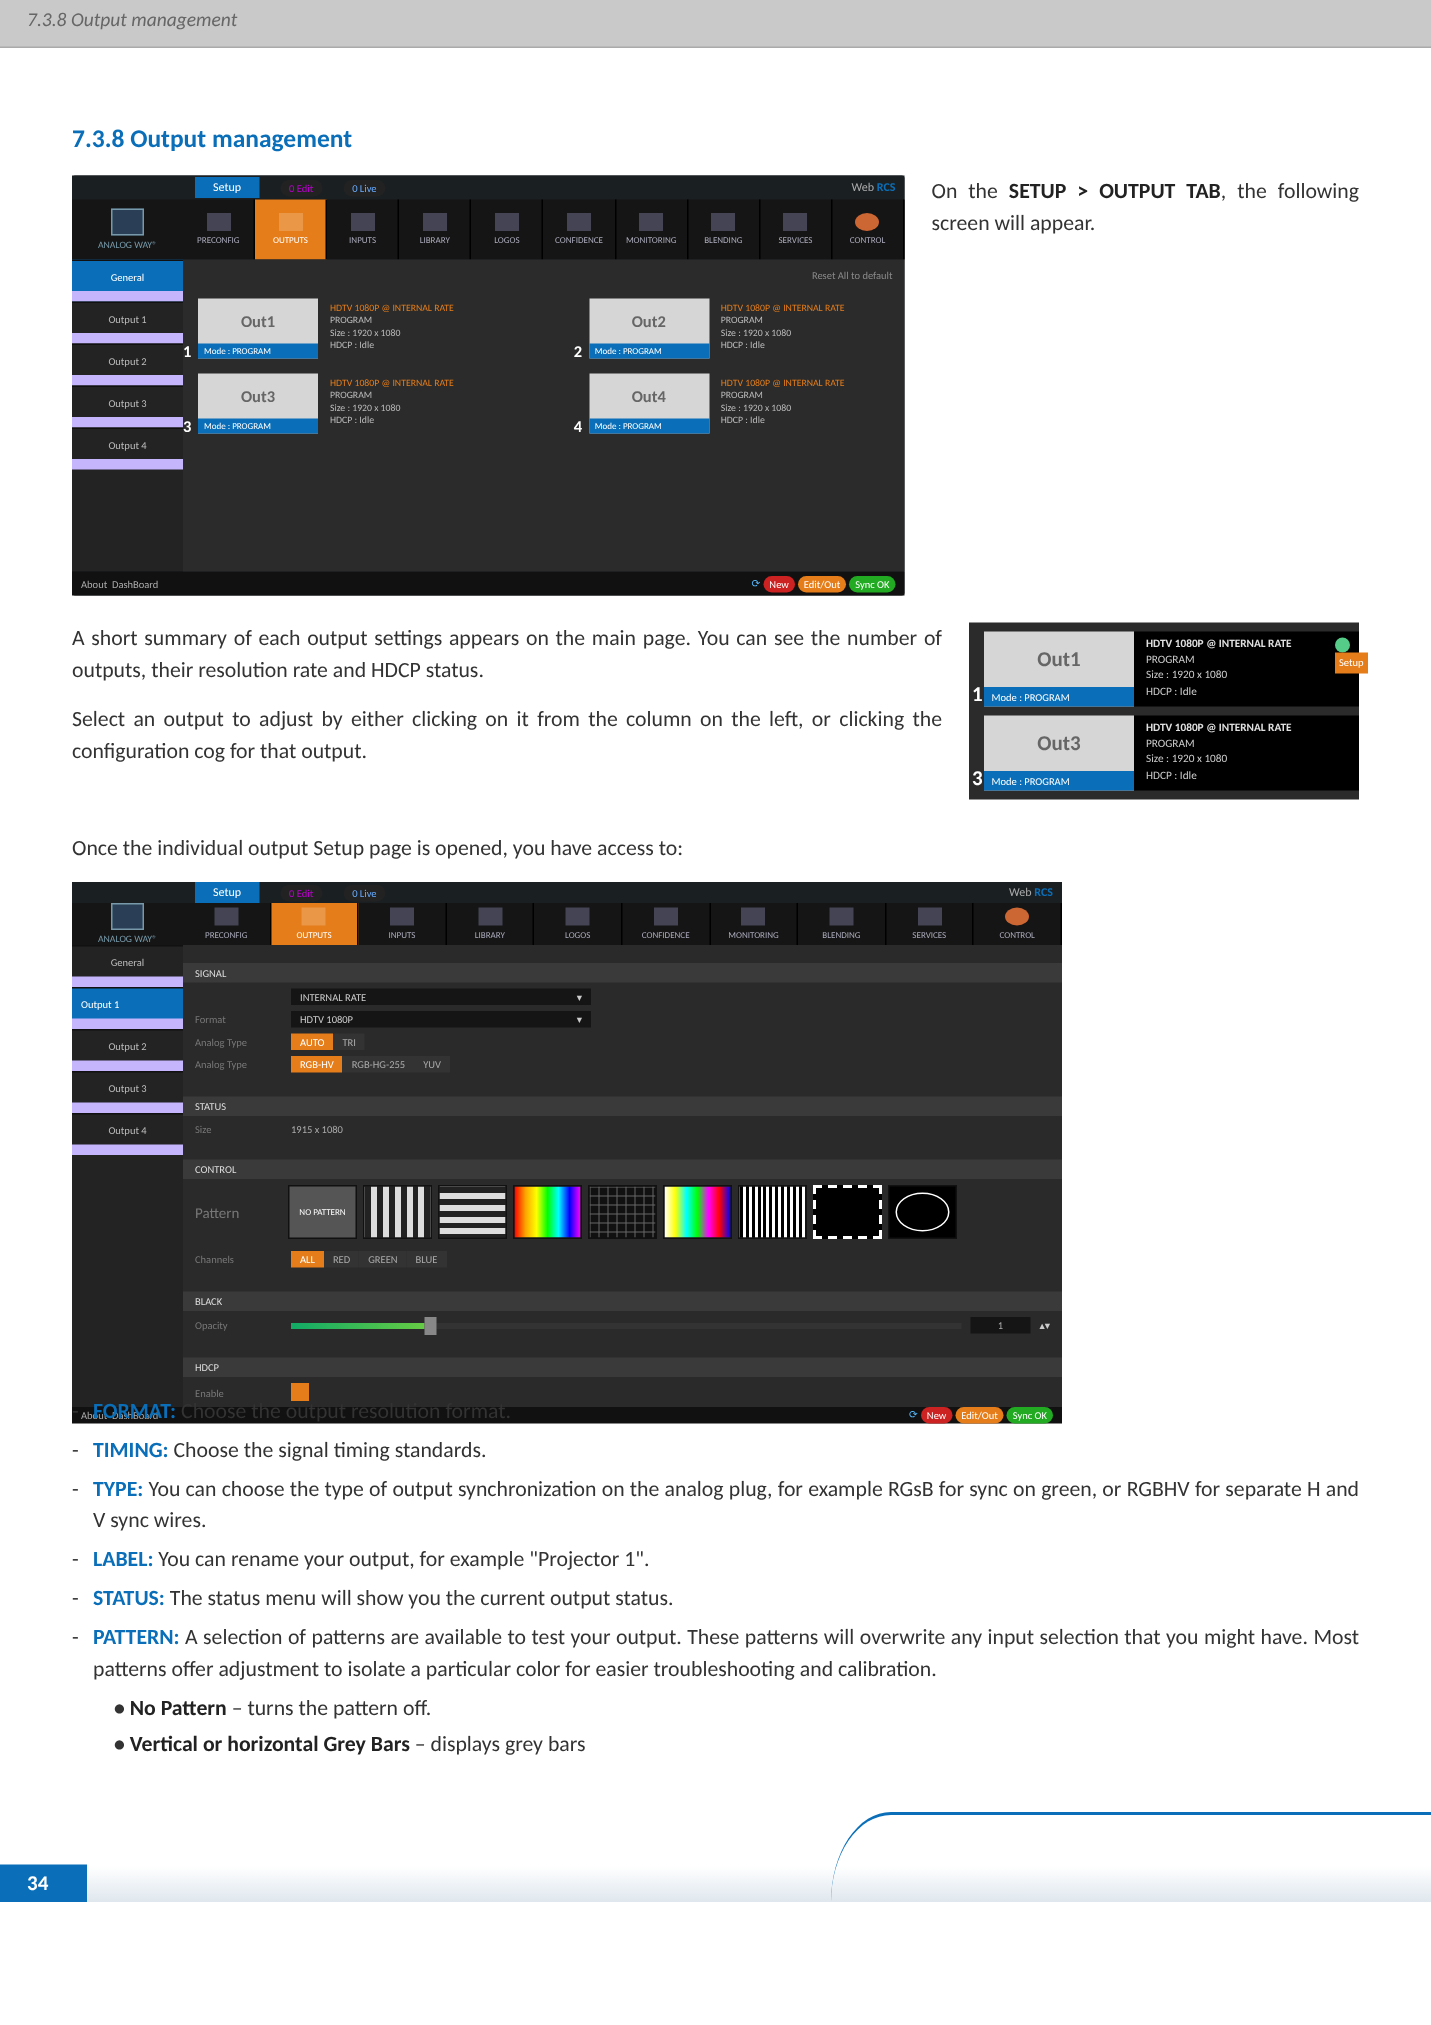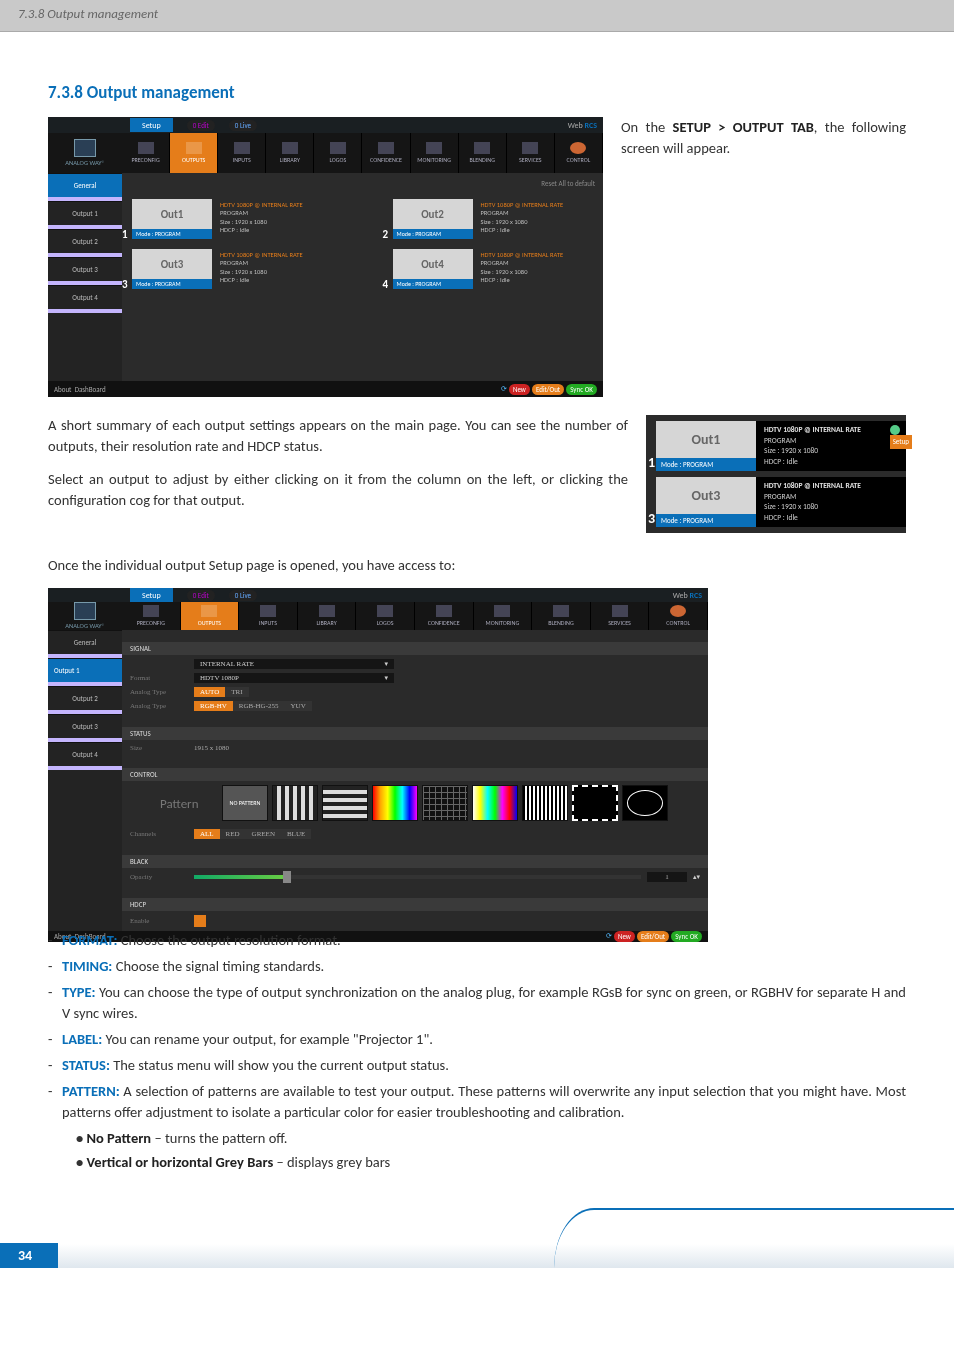--- a/index.html
+++ b/index.html
@@ -34,21 +34,21 @@
   .app-nav .logo { width: 74px; display: flex; flex-direction: column; align-items: center; justify-content: center; font-size: 6.5px; color: #79a; }
   .app-nav .logo .sq { width: 22px; height:18px; background:#2a3f55; border:1px solid #79a; margin-bottom:2px; }
   .app-nav .tabs { display: flex; flex: 1; }
   .app-nav .tabitem { flex: 1; display: flex; flex-direction: column; align-items: center; justify-content: center; gap: 2px; font-size: 6px; color: #aab; border-right: 1px solid #000; }
   .app-nav .tabitem.active { background: #e57d1a; color:#fff; }
   .app-nav .tabitem .ico { width: 16px; height: 12px; background: #445; }
   .app-nav .tabitem.active .ico, .app-nav .tabitem.active2 .ico { background: #fff3; }
   .app-nav .tabitem.control .ico { background: #c63; border-radius: 50%; }
   .app-body { display: flex; flex: 1; }
   .app-side { width: 74px; background: #232323; }
-  .app-side .sitem { height: 28px; display:flex; align-items:center; justify-content:center; font-size:7px; border-top:1px solid #111; border-bottom:4px solid #c4b5fd; color:#bbb;}
+  .app-side .sitem { height: 28px; display:flex; align-items:center; justify-content:center; font-size:7px; border-top:1px solid #111; border-bottom:7px solid #c4b5fd; color:#bbb;}
   .app-side .sitem.sel { background: #0a6fb8; color:#fff;}
   .app-main { flex: 1; background: #2b2b2b; position: relative; padding: 26px 10px 10px; }
   .app-main .reset { position:absolute; top:6px; right:8px; font-size:7px; color:#888;}
   .cards { display: grid; grid-template-columns: 1fr 1fr; gap: 10px 60px; }
   .card { display: flex; height: 40px; position:relative; }
   .card .num { position:absolute; left:-10px; bottom:-2px; color:#fff; font-weight:bold; font-size:11px;}
   .card .box { width: 80px; background: #d6d6d6; display:flex; flex-direction:column;}
   .card .box .name { flex:1; display:flex; align-items:center; justify-content:center; font-weight:bold; color:#666; font-size:11px;}
   .card .box .mode { background:#0a6fb8; color:#fff; font-size:6px; padding:1px 4px;}
   .card .meta { flex:1; padding: 2px 8px; font-size: 6.5px; color:#bbb; line-height:1.3;}
@@ -69,30 +69,30 @@
   .closeup .cinfo { flex:1; background:#000; color:#ccc; font-size:7.5px; padding:4px 8px; line-height:1.4; position:relative;}
   .closeup .cinfo .hdr { color:#e0e0e0; font-weight:bold;}
   .closeup .cog { position:absolute; top:4px; right:6px; width:10px; height:10px; border-radius:50%; background:#5c8;}
   .closeup .badge { position:absolute; top:14px; right:-6px; background:#e57d1a; color:#fff; font-size:7px; padding:2px 3px; writing-mode: horizontal-tb;}
 
   
   .det { width: 660px; height: 320px; }
   .det .dmain { flex:1; background:#2a2a2a; display:flex; flex-direction:column; overflow:hidden;}
   .det .sect { background:#3a3a3a; color:#ddd; font-size:7px; padding:2px 8px; margin-top:12px;}
   .det .frm { padding:4px 8px; display:flex; flex-direction:column; gap:4px; font-size:7px;}
-  .det .frm .line { display:flex; align-items:center; gap:6px;font-family:Liberation Serif, serif;}
+  .det .frm .line { display:flex; align-items:center; gap:6px;}
   .det .frm .lbl { width:58px; color:#777;}
   .det .sel { background:#151515; color:#ccc; padding:1px 6px; min-width:200px; display:flex; justify-content:space-between;}
   .det .tg { display:flex;}
   .det .tg span { background:#e57d1a; color:#fff; padding:1px 6px;}
   .det .tg span.off { background:#333; color:#aaa;}
   .det .patterns { display:flex; gap:4px; padding:4px 8px; align-items:center;}
   .det .pat { width:46px; height:36px; background:#555; position:relative; border:1px solid #111;}
   .det .pat.txt { display:flex; align-items:center; justify-content:center; font-size:6px; color:#fff; text-align:center;}
-  .det .plbl { width:58px; font-size:13px; color:#777;margin-left:30px;}
+  .det .plbl { width:58px; font-size:10px; color:#777;}
   .det .slider { flex:1; height:4px; background:#333; position:relative;}
   .det .slider .fill { position:absolute; left:0; top:0; bottom:0; width:20%; background:linear-gradient(90deg,#1a6,#6c4);}
   .det .knob { width:8px; height:12px; background:#888; position:absolute; left:20%; top:-4px;}
   .det .val { background:#151515; padding:1px 6px; min-width:40px; text-align:center;}
   .det .cbox2 { width:12px; height:12px; background:#e57d1a;}
 </style>
 </head>
 <body>
 
 <div class="top-bar">

